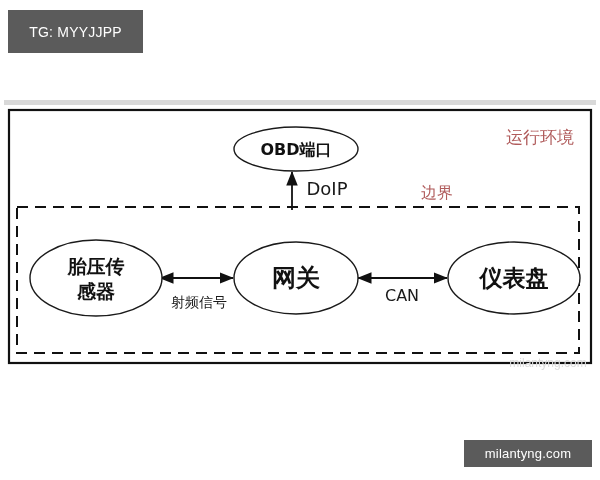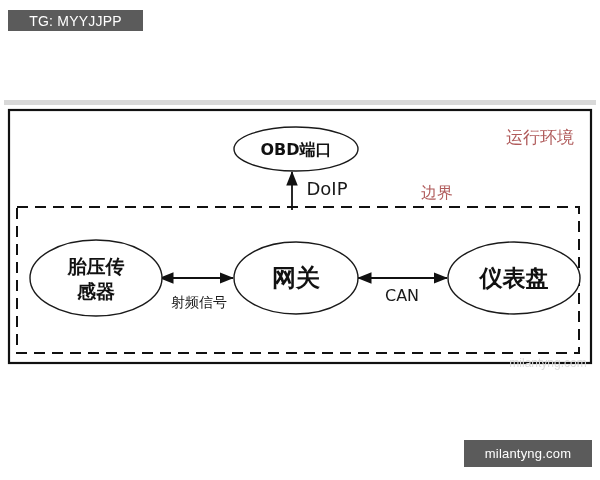--- a/index.html
+++ b/index.html
@@ -24,21 +24,21 @@
     font-size: 13px;
     letter-spacing: 0.2px;
     display: flex;
     align-items: center;
     justify-content: center;
   }
   #wm-top {
     left: 8px;
     top: 10px;
     width: 135px;
-    height: 21px;
+    height: 43px;
     font-size: 14px;
   }
   #wm-bottom {
     left: 464px;
     top: 440px;
     width: 128px;
     height: 27px;
     font-size: 13px;
   }
 

